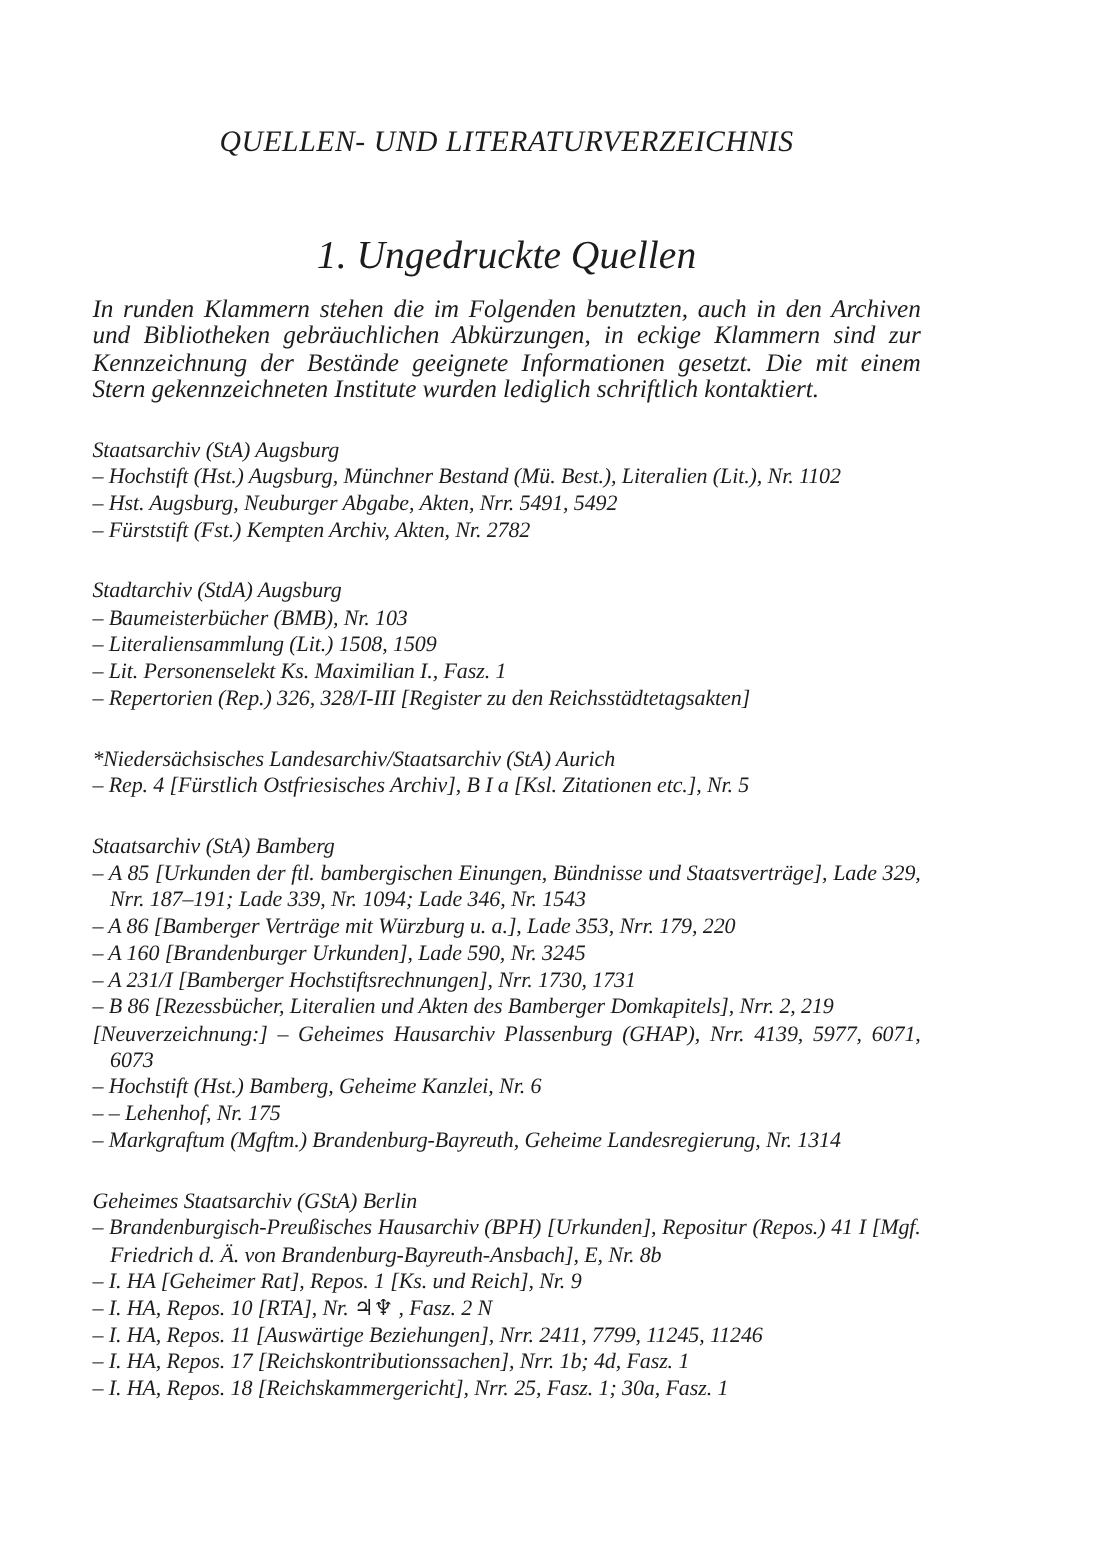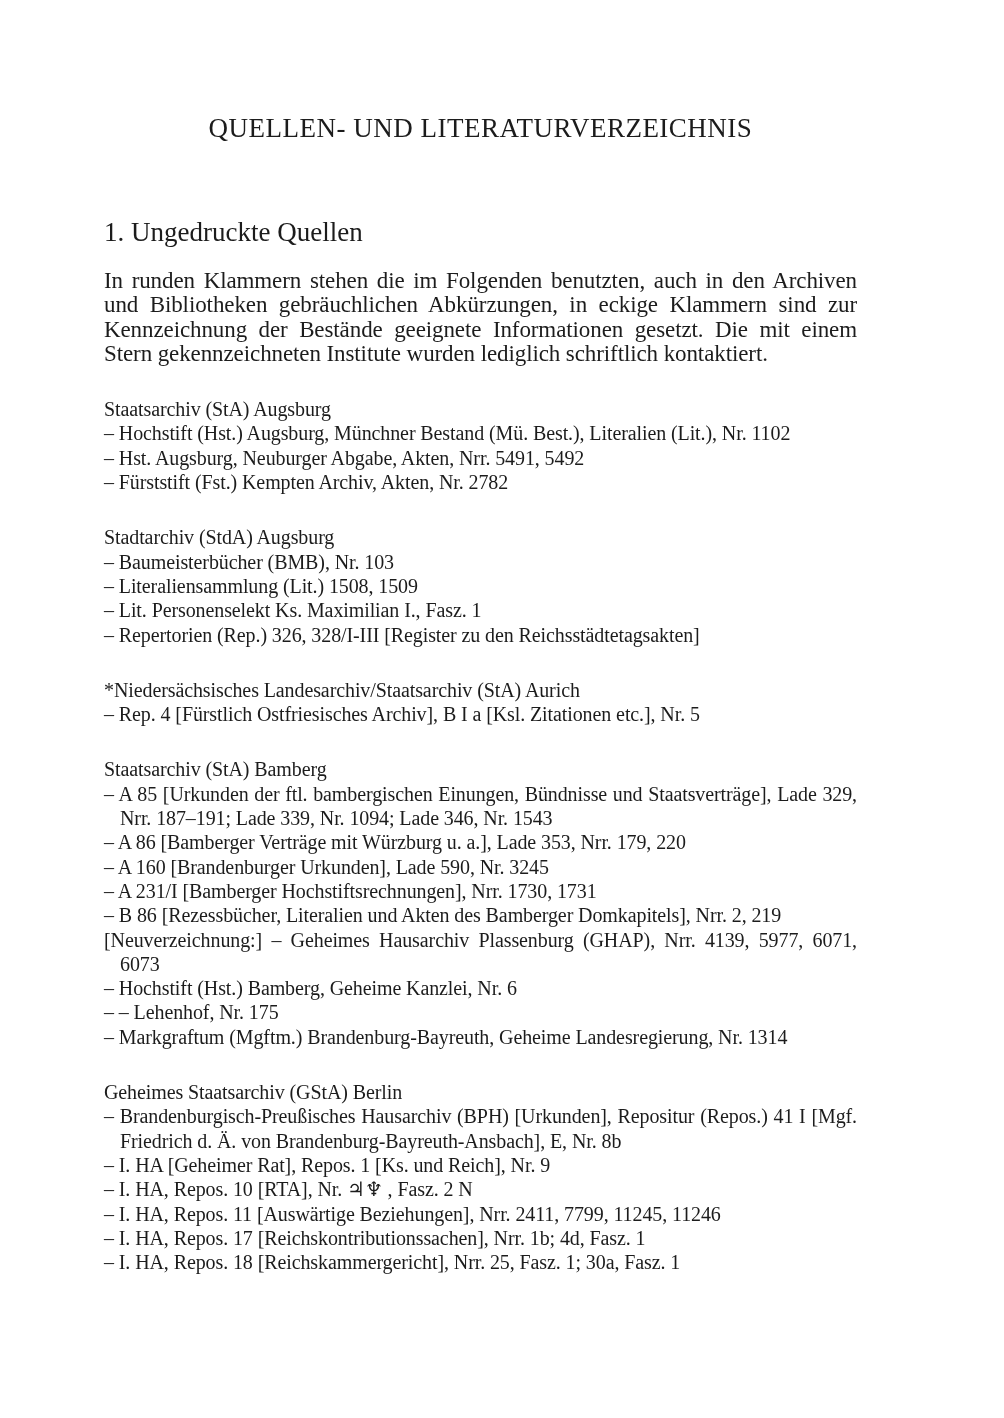--- a/index.html
+++ b/index.html
@@ -11,38 +11,39 @@
     position: relative;
     width: 1004px;
     height: 1418px;
     background: #ffffff;
     color: #1c1c1c;
     font-family: "Liberation Serif", "DejaVu Serif", serif;
     overflow: hidden;
   }
   .textblock {
     position: absolute;
-    left: 104px;
+    left: 84px;
     top: 0;
     width: 753px;
+    font-style: italic;
   }
   .doc-title {
     margin: 0;
     padding-top: 112px;
     text-align: center;
     font-size: 27px;
     line-height: 32px;
     font-weight: normal;
     letter-spacing: 0.5px;
     white-space: nowrap;
   }
   .section-heading {
     margin: 72px 0 0 0;
-    text-align: left;
-    font-size: 27px;
+    text-align: center;
+    font-size: 36px;
     line-height: 32px;
     font-weight: normal;
   }
   .intro {
     margin: 21px 0 0 0;
     font-size: 23px;
     line-height: 24.3px;
     text-align: justify;
     letter-spacing: -0.1px;
   }

